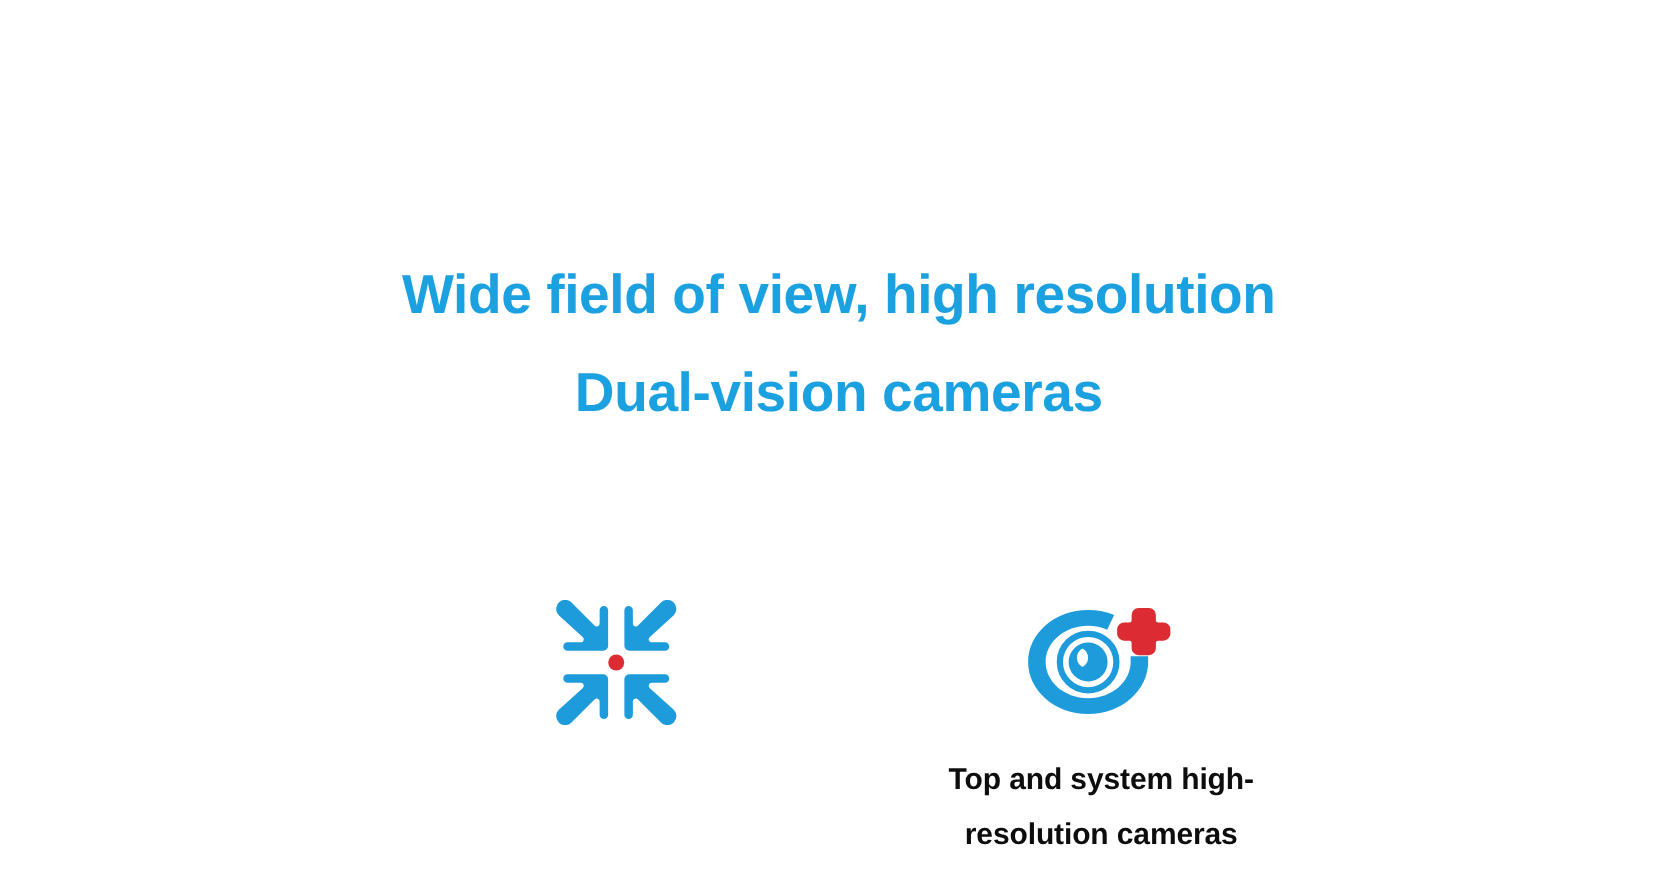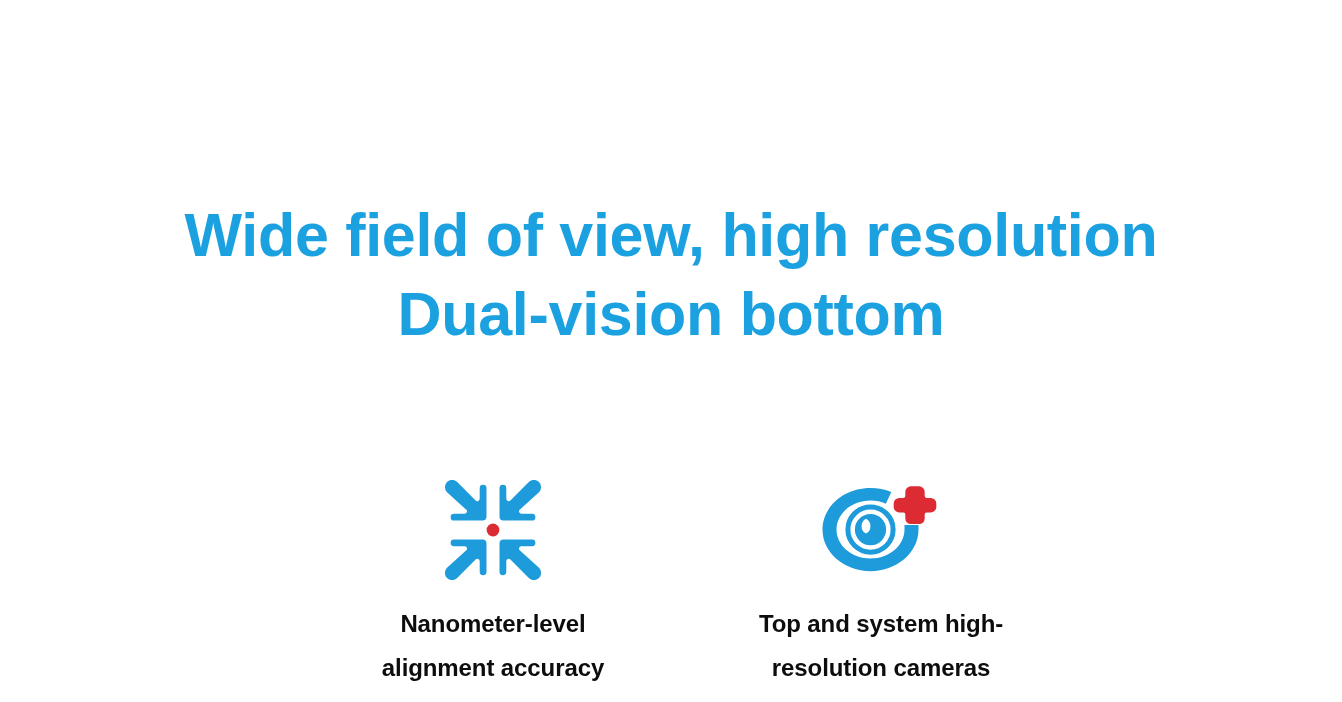--- a/index.html
+++ b/index.html
@@ -23,21 +23,21 @@
   }
 
   
   .headline {
     position: absolute;
     left: 0;
     top: 196px;
     width: 1342px;
     text-align: center;
     color: #1CA1E0;
-    font-size: 61px;
+    font-size: 44px;
     font-weight: bold;
     line-height: 79px;
     letter-spacing: -0.3px;
   }
   .headline .hl-line {
     display: block;
     white-space: nowrap;
   }
 
   
@@ -78,21 +78,21 @@
     white-space: nowrap;
   }
 </style>
 </head>
 <body>
 
 <div class="slide">
 
   <div class="headline">
     <span class="hl-line">Wide field of view, high resolution</span>
-    <span class="hl-line">Dual-vision bottom</span>
+    <span class="hl-line">Dual-vision cameras</span>
   </div>
 
   <div class="features">
 
     <div class="feature feature-alignment">
       <div class="feature-icon">
         <svg width="102" height="100" viewBox="0 0 102 100">
           <g fill="#1E9BDB">
 
             <path d="M5.0 12.2 A7.2 7.2 0 0 1 15.2 2.0 L33.6 20.4
@@ -127,24 +127,20 @@
                      A3.4 3.4 0 0 1 60.9 95.2 L60.9 95.2
                      A3.4 3.4 0 0 1 57.5 91.8 L57.5 63.4
                      A4.0 4.0 0 0 1 61.5 59.4 L90.0 59.4
                      A3.4 3.4 0 0 1 93.4 62.8 L93.4 62.8
                      A3.4 3.4 0 0 1 90.0 66.2 L79.4 66.2
                      A2.4 2.4 0 0 0 77.7 70.3 Z"></path>
           </g>
 
           <circle cx="51" cy="50" r="6.4" fill="#DC2B32"></circle>
         </svg>
-      </div>
-      <div class="feature-caption">
-        <span class="cap-line">Nanometer-level</span>
-        <span class="cap-line">alignment accuracy</span>
       </div>
     </div>
 
     <div class="feature feature-cameras">
       <div class="feature-icon">
         <svg width="118" height="92" viewBox="0 0 118 92">
           <defs>
 
             <mask id="eyePlusMask">
               <rect x="0" y="0" width="118" height="92" fill="#fff"></rect>

